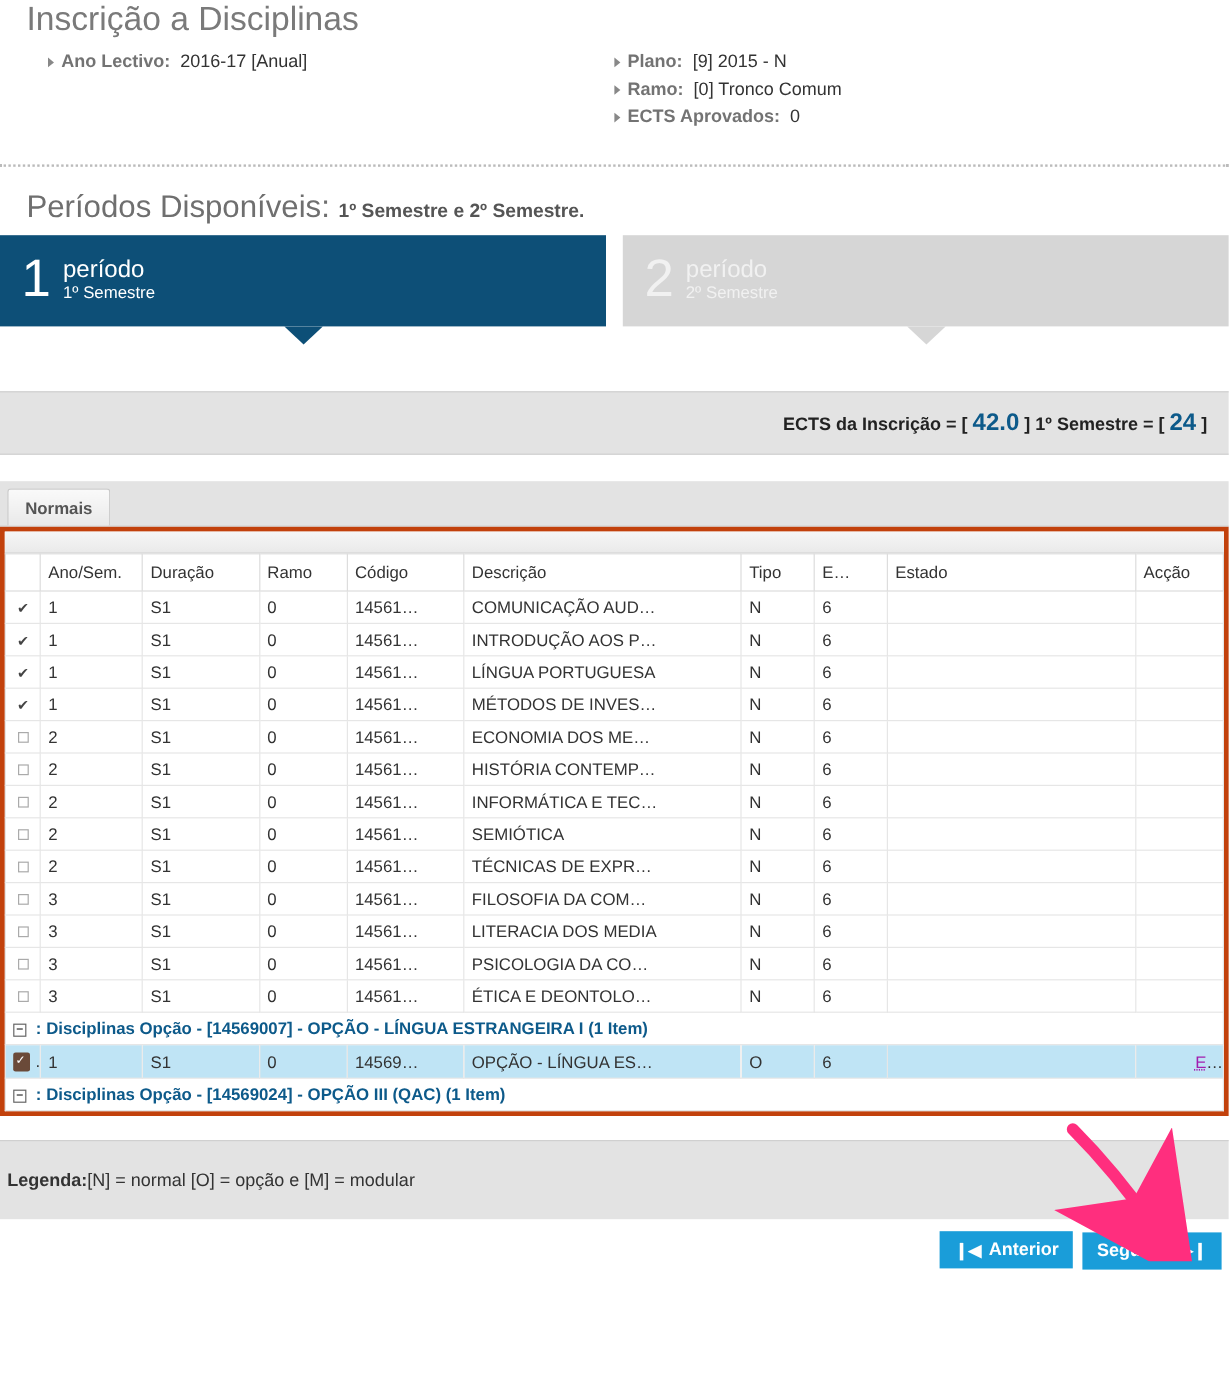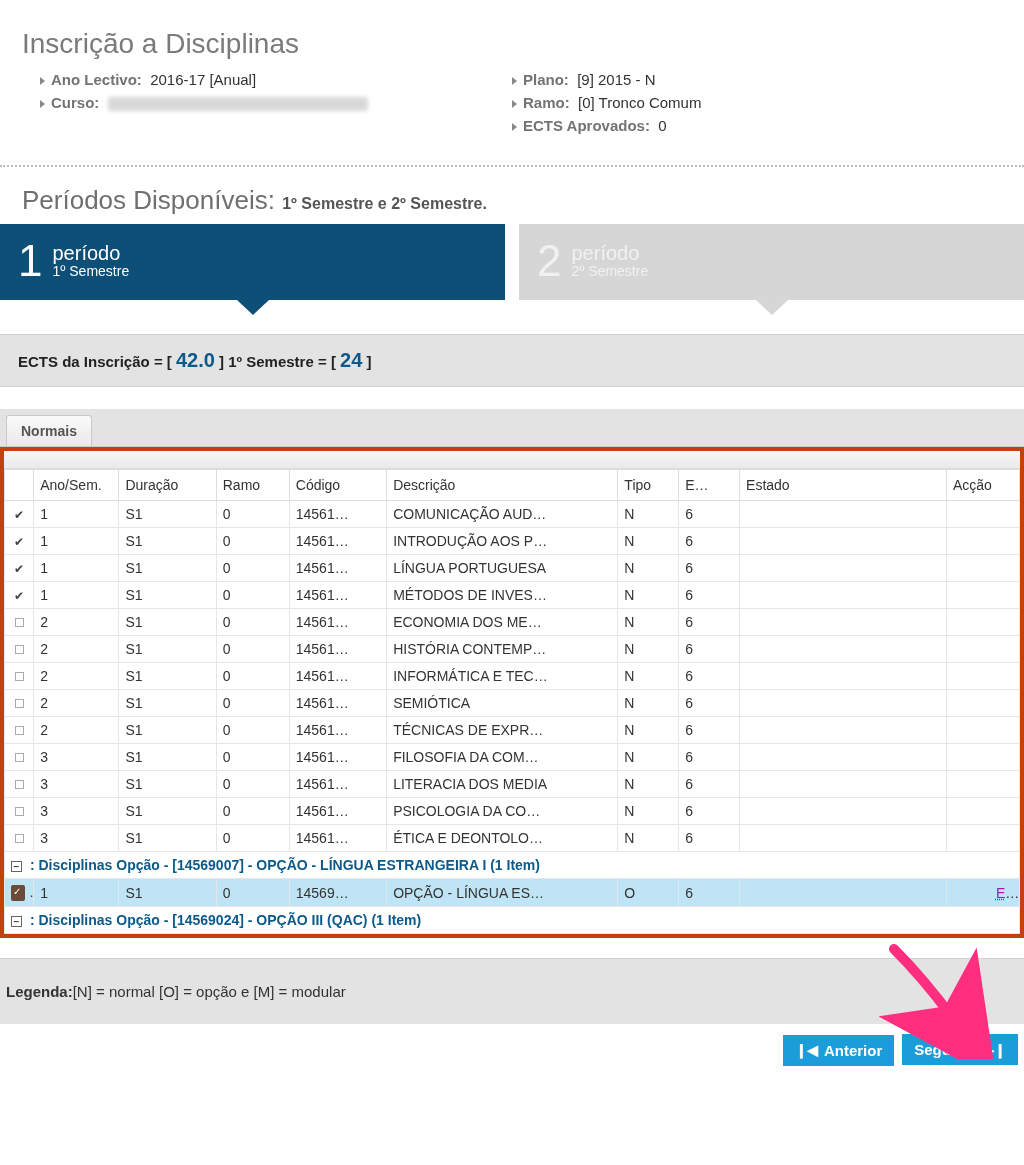--- a/index.html
+++ b/index.html
@@ -7,21 +7,21 @@
     font-family: Arial, Helvetica, sans-serif;
     font-size: 14px;
     color: #333;
     background: #fff;
     width: 1024px;
   }
   .page-title {
     font-size: 28px;
     color: #7a7a7a;
     font-weight: normal;
-    padding: 28px 22px 8px;
+    padding: 0 22px 8px;
   }
   .info-block {
     display: flex;
     padding: 0 40px 18px;
   }
   .info-col { flex: 1; }
   .info-row { padding: 3px 0; font-size: 15px; }
   .info-row .tri {
     display: inline-block;
     width: 0; height: 0;
@@ -90,22 +90,23 @@
     width: 0; height: 0;
     border-left: 16px solid transparent;
     border-right: 16px solid transparent;
   }
   .period-tab.active::after { border-top: 15px solid #0d4f77; }
   .period-tab.inactive::after { border-top: 15px solid #d6d6d6; }
   .grey-band {
     background: #e3e3e3;
     border-top: 1px solid #d0d0d0;
     border-bottom: 1px solid #d0d0d0;
-    margin-top: 34px;
+    margin-top: 54px;
     padding: 14px 18px;
+    text-align: right;
     font-size: 15px;
     color: #222;
   }
   .grey-band .bignum { color: #0d5a8a; font-size: 20px; font-weight: bold; }
   .subtab-row {
     background: #e3e3e3;
     border-bottom: 1px solid #ccc;
     padding: 6px 0 0 6px;
     margin-top: 22px;
   }
@@ -219,21 +220,20 @@
   .container-rel { position: relative; }
 </style>
 </head>
 <body>
 
 <h1 class="page-title">Inscrição a Disciplinas</h1>
 
 <div class="info-block">
   <div class="info-col">
     <div class="info-row"><span class="tri"></span><strong>Ano Lectivo:</strong>&nbsp;&nbsp;<span>2016-17 [Anual]</span></div>
-    <div class="info-row"><span class="tri"></span><strong>Curso:</strong>&nbsp;&nbsp;<span class="blur"></span></div>
   </div>
   <div class="info-col">
     <div class="info-row"><span class="tri"></span><strong>Plano:</strong>&nbsp;&nbsp;<span>[9] 2015 - N</span></div>
     <div class="info-row"><span class="tri"></span><strong>Ramo:</strong>&nbsp;&nbsp;<span>[0] Tronco Comum</span></div>
     <div class="info-row"><span class="tri"></span><strong>ECTS Aprovados:</strong>&nbsp;&nbsp;<span>0</span></div>
   </div>
 </div>
 
 <hr class="dotted-sep">
 

